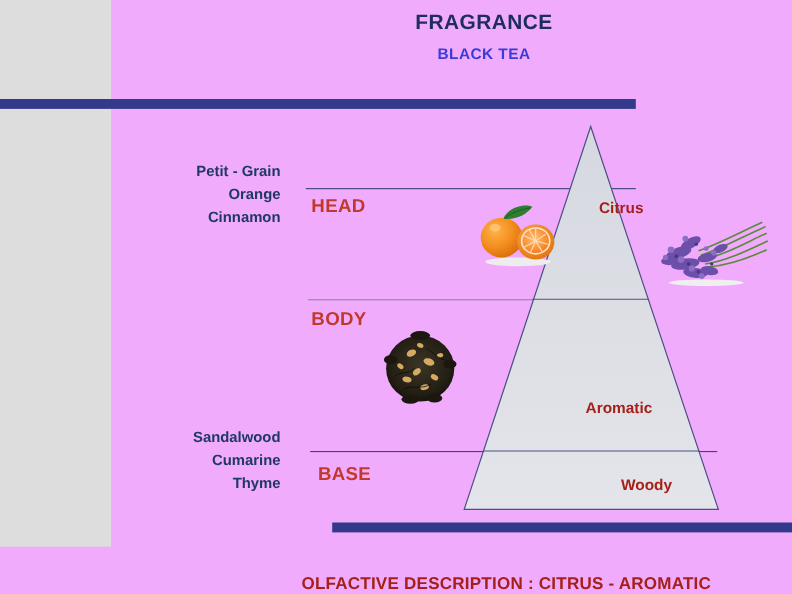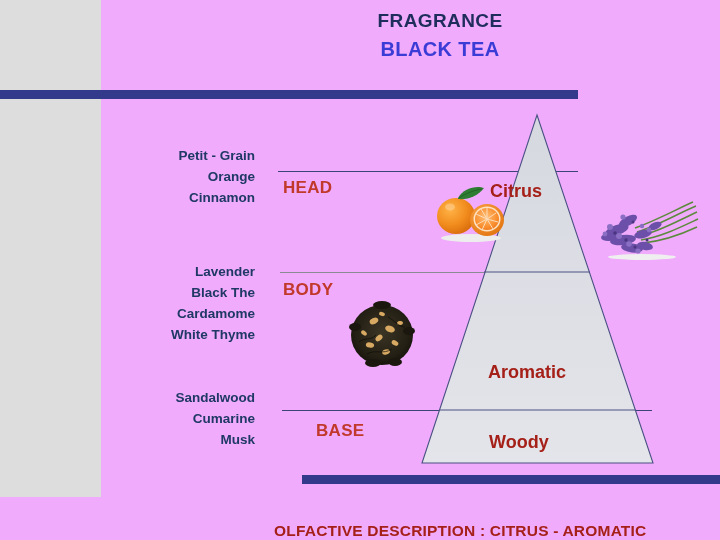--- a/index.html
+++ b/index.html
@@ -50,21 +50,21 @@
     text-align: center;
   }
   #title-line1 {
     font-size: 19px;
     font-weight: bold;
     color: #1f2d5c;
     letter-spacing: 0.4px;
     line-height: 26px;
   }
   #title-line2 {
-    font-size: 20px;
+    font-size: 14px;
     font-weight: bold;
     color: #3b3bd6;
     letter-spacing: 0.4px;
     line-height: 30px;
   }
 
   
   #top-rule {
     position: absolute;
     left: 0;
@@ -101,21 +101,21 @@
   
   .layer-label {
     position: absolute;
     color: #c0392b;
     font-size: 17px;
     font-weight: bold;
     letter-spacing: 0.3px;
   }
   #label-head { left: 283px; top: 178px; }
   #label-body { left: 283px; top: 280px; }
-  #label-base { left: 289px; top: 421px; margin-left: 27px; }
+  #label-base { left: 289px; top: 421px; }
 
   
   .divider {
     position: absolute;
     height: 0;
     border-top: 1px solid #3c4375;
   }
   #divider-head { left: 278px; top: 171px; width: 300px; }
   #divider-body { left: 280px; top: 272px; width: 305px; border-top-color: #8a8a95; }
   #divider-base { left: 282px; top: 410px; width: 370px; }
@@ -126,28 +126,28 @@
     left: 410px;
     top: 108px;
     width: 255px;
     height: 362px;
   }
   #pyramid svg { display: block; }
 
   .pyr-label {
     position: absolute;
     color: #a52019;
-    font-size: 18px;
-    font-weight: bold;
-    text-align: left;
+    font-size: 14px;
+    font-weight: bold;
+    text-align: right;
     white-space: nowrap;
   }
   #pyr-citrus { left: 490px; top: 181px; width: 95px; }
   #pyr-aromatic { left: 488px; top: 326px; width: 105px; margin-top: 36px; }
-  #pyr-woody { left: 489px; top: 432px; width: 95px; }
+  #pyr-woody { left: 516px; top: 432px; width: 95px; }
 
   
   #caption {
     position: absolute;
     left: 274px;
     top: 494px;
     width: 446px;
     color: #a52019;
     font-size: 15.5px;
     font-weight: bold;
@@ -178,31 +178,25 @@
 
   <div id="top-rule"></div>
   <div id="bottom-rule"></div>
 
   <div id="notes-head" class="note-group">
     <div>Petit - Grain</div>
     <div>Orange</div>
     <div>Cinnamon</div>
   </div>
 
-  <div id="notes-body" class="note-group">
-    <div>Lavender</div>
-    <div>Black The</div>
-    <div>Cardamome</div>
-    <div>White Thyme</div>
-  </div>
 
   <div id="notes-base" class="note-group">
     <div>Sandalwood</div>
     <div>Cumarine</div>
-    <div>Musk</div>
+    <div>Thyme</div>
   </div>
 
   <div id="divider-head" class="divider"></div>
   <div id="divider-body" class="divider"></div>
   <div id="divider-base" class="divider"></div>
 
   <div id="label-head" class="layer-label">HEAD</div>
   <div id="label-body" class="layer-label">BODY</div>
   <div id="label-base" class="layer-label">BASE</div>
 

